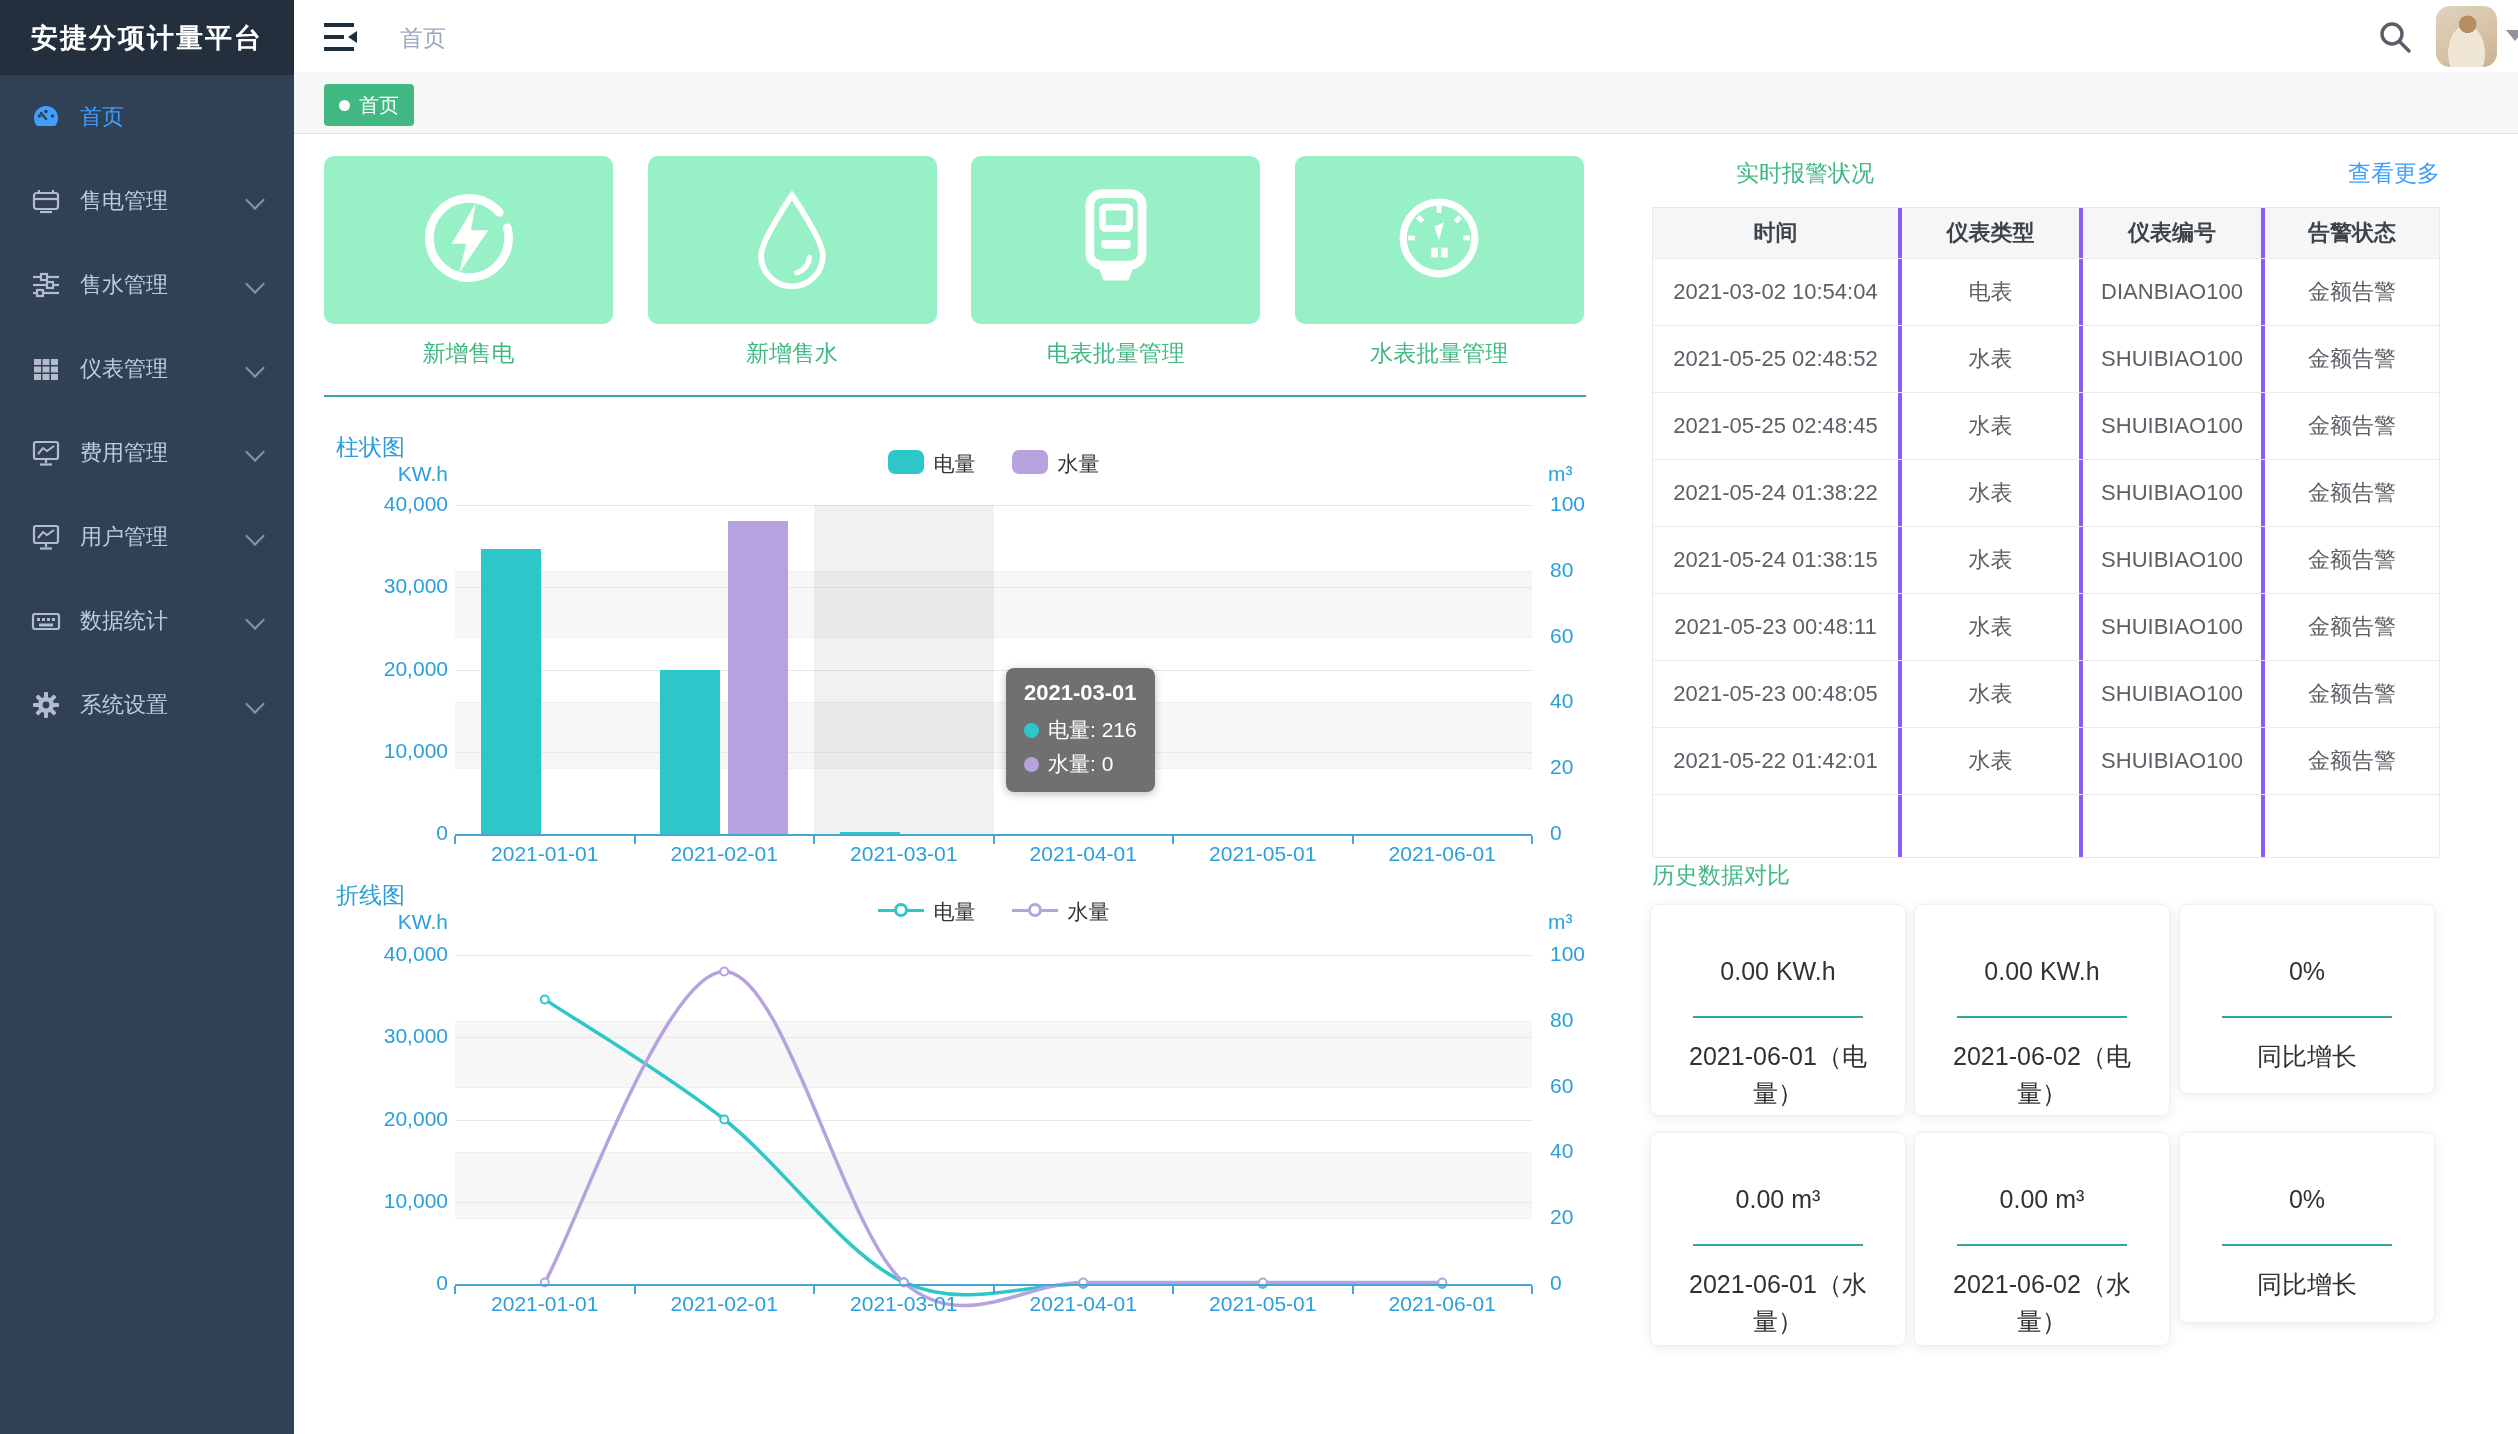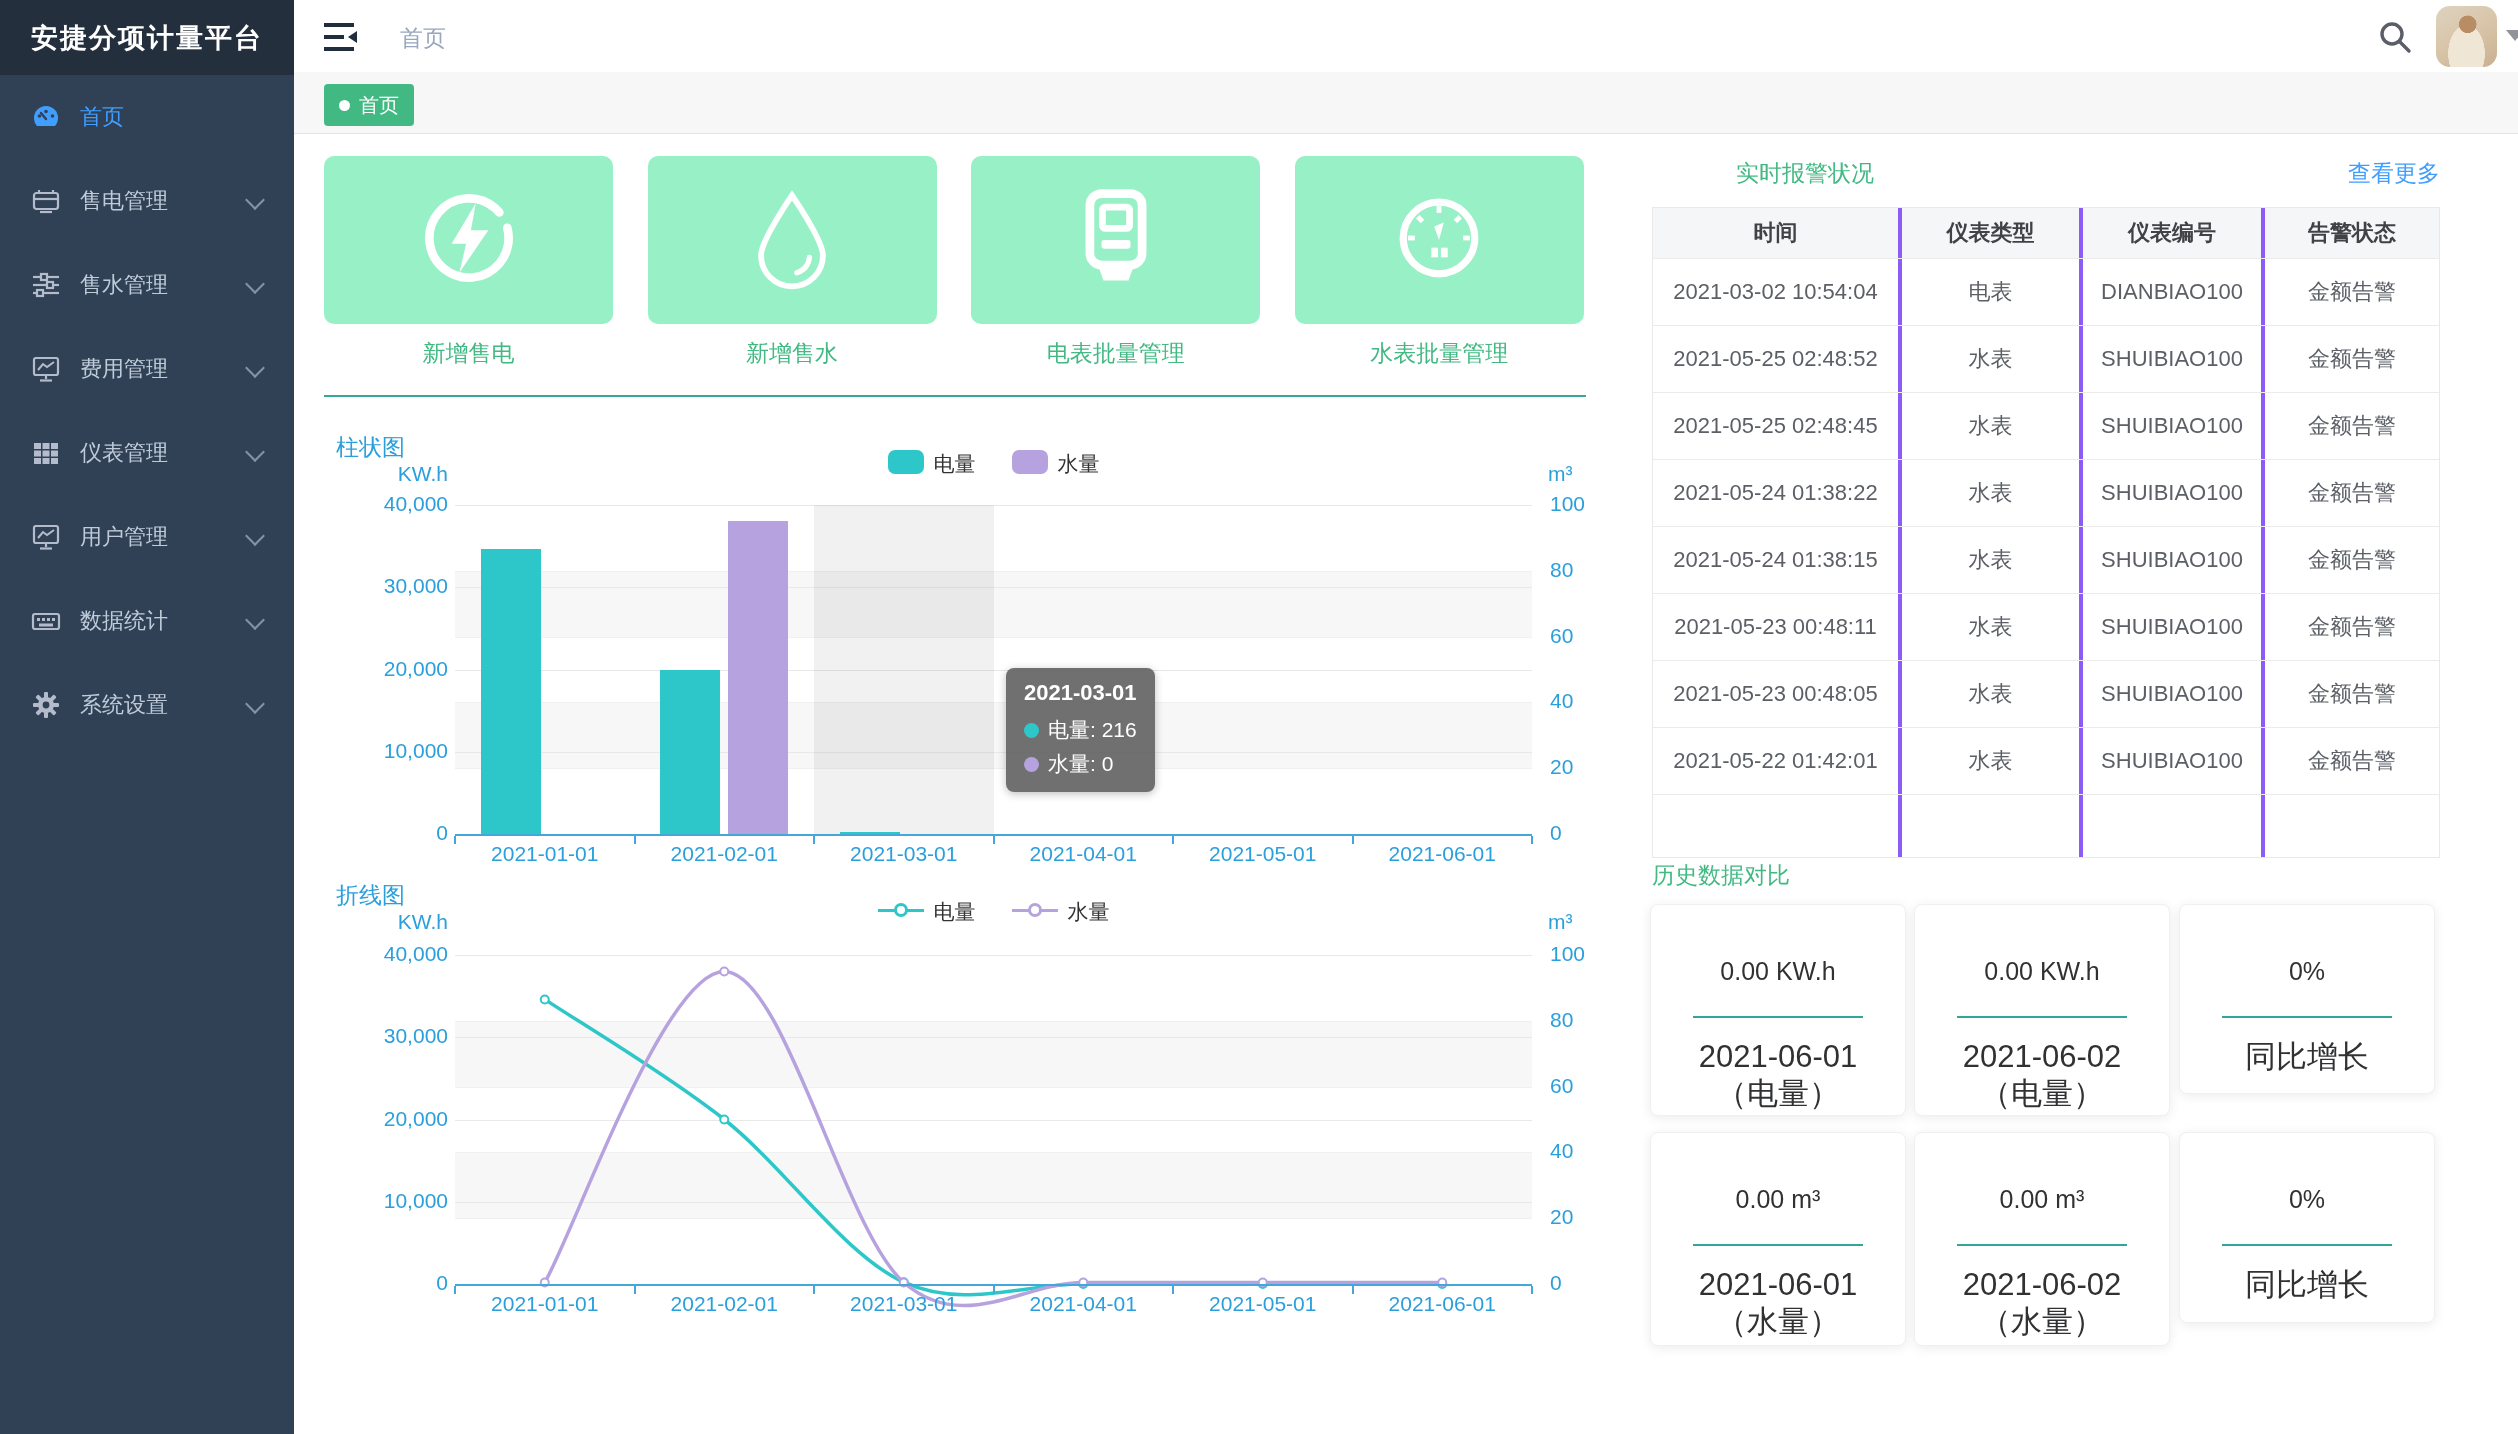--- a/index.html
+++ b/index.html
@@ -82,21 +82,21 @@
          border-left:4px solid #8b5cf6;height:66px;}
   .thead .tcell{font-weight:bold;color:#3f4346;height:50px;}
   .trow .tcell:first-child{border-left:none;}
   .trow.tempty .tcell{height:62px;}
 
   
   .hcard{position:absolute;background:#fff;border:1px solid #f0f0f0;border-radius:8px;
          box-shadow:0 2px 12px rgba(0,0,0,.08);text-align:center;color:#303133;box-sizing:border-box;}
   .hval{margin-top:52px;font-size:25px;}
   .hdiv{width:170px;height:2px;background:#31a79b;margin:30px auto 20px auto;}
-  .hlabel{font-size:31px;line-height:37px;padding:0 22px;}
+  .hlabel{font-size:25px;line-height:37px;padding:0 22px;}
 </style>
 </head>
 <body>
 
 <div class="page">
 
   <aside class="sidebar">
     <div class="logo">
       <span>安捷分项计量平台</span>
     </div>
@@ -128,47 +128,47 @@
               <g stroke="#b4bccc" stroke-width="2.2">
                 <line x1="2" y1="7" x2="28" y2="7"></line>
                 <line x1="2" y1="15" x2="28" y2="15"></line>
                 <line x1="2" y1="23" x2="28" y2="23"></line>
                 <rect x="10" y="4" width="6" height="6" fill="#304156"></rect>
                 <rect x="16" y="12" width="6" height="6" fill="#304156"></rect>
                 <rect x="6" y="20" width="6" height="6" fill="#304156"></rect>
               </g>
             </svg></span>
           <span class="mi-label">售水管理</span>
-          <span class="chev"></span>
-        </div>
-        <div class="menu-item">
-          <span class="mi-icon"><svg width="30" height="30" viewBox="0 0 30 30">
-              <rect x="3" y="4" width="24" height="17" rx="2" fill="none" stroke="#b4bccc" stroke-width="2.2"></rect>
-              <polyline points="7,16 12,10 16,13 23,8" fill="none" stroke="#b4bccc" stroke-width="2"></polyline>
-              <line x1="15" y1="21" x2="15" y2="25" stroke="#b4bccc" stroke-width="2.2"></line>
-              <line x1="9" y1="26.5" x2="21" y2="26.5" stroke="#b4bccc" stroke-width="2.2"></line>
-            </svg></span>
-          <span class="mi-label">费用管理</span>
           <span class="chev"></span>
         </div>
         <div class="menu-item">
           <span class="mi-icon"><svg width="30" height="30" viewBox="0 0 30 30">
               <g fill="#b4bccc">
                 <rect x="3" y="5" width="7" height="6"></rect>
                 <rect x="11.5" y="5" width="7" height="6"></rect>
                 <rect x="20" y="5" width="7" height="6"></rect>
                 <rect x="3" y="12.5" width="7" height="6"></rect>
                 <rect x="11.5" y="12.5" width="7" height="6"></rect>
                 <rect x="20" y="12.5" width="7" height="6"></rect>
                 <rect x="3" y="20" width="7" height="6"></rect>
                 <rect x="11.5" y="20" width="7" height="6"></rect>
                 <rect x="20" y="20" width="7" height="6"></rect>
               </g>
             </svg></span>
           <span class="mi-label">仪表管理</span>
+          <span class="chev"></span>
+        </div>
+        <div class="menu-item">
+          <span class="mi-icon"><svg width="30" height="30" viewBox="0 0 30 30">
+              <rect x="3" y="4" width="24" height="17" rx="2" fill="none" stroke="#b4bccc" stroke-width="2.2"></rect>
+              <polyline points="7,16 12,10 16,13 23,8" fill="none" stroke="#b4bccc" stroke-width="2"></polyline>
+              <line x1="15" y1="21" x2="15" y2="25" stroke="#b4bccc" stroke-width="2.2"></line>
+              <line x1="9" y1="26.5" x2="21" y2="26.5" stroke="#b4bccc" stroke-width="2.2"></line>
+            </svg></span>
+          <span class="mi-label">费用管理</span>
           <span class="chev"></span>
         </div>
         <div class="menu-item">
           <span class="mi-icon"><svg width="30" height="30" viewBox="0 0 30 30">
               <rect x="3" y="4" width="24" height="17" rx="2" fill="none" stroke="#b4bccc" stroke-width="2.2"></rect>
               <polyline points="7,16 12,10 16,13 23,8" fill="none" stroke="#b4bccc" stroke-width="2"></polyline>
               <line x1="15" y1="21" x2="15" y2="25" stroke="#b4bccc" stroke-width="2.2"></line>
               <line x1="9" y1="26.5" x2="21" y2="26.5" stroke="#b4bccc" stroke-width="2.2"></line>
             </svg></span>
           <span class="mi-label">用户管理</span>

